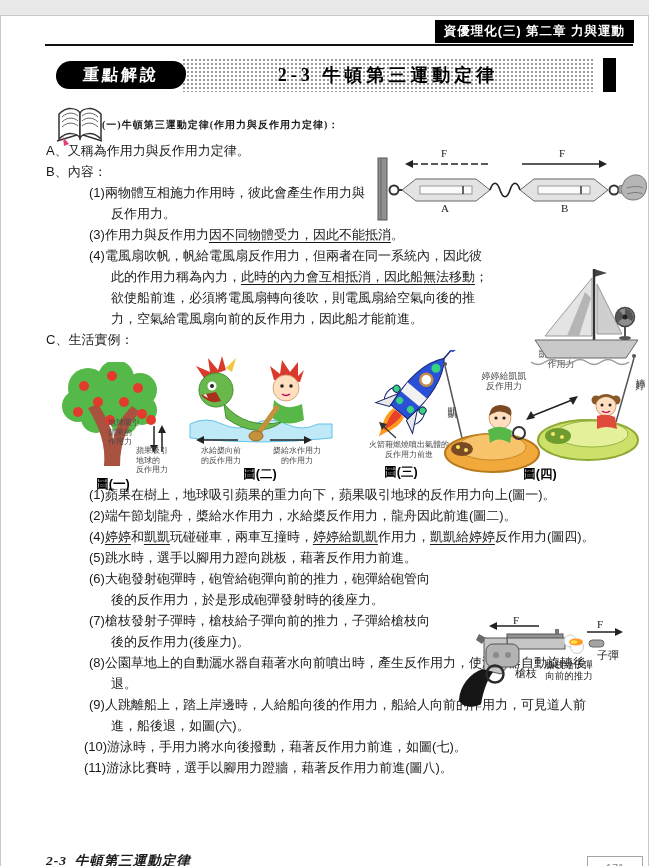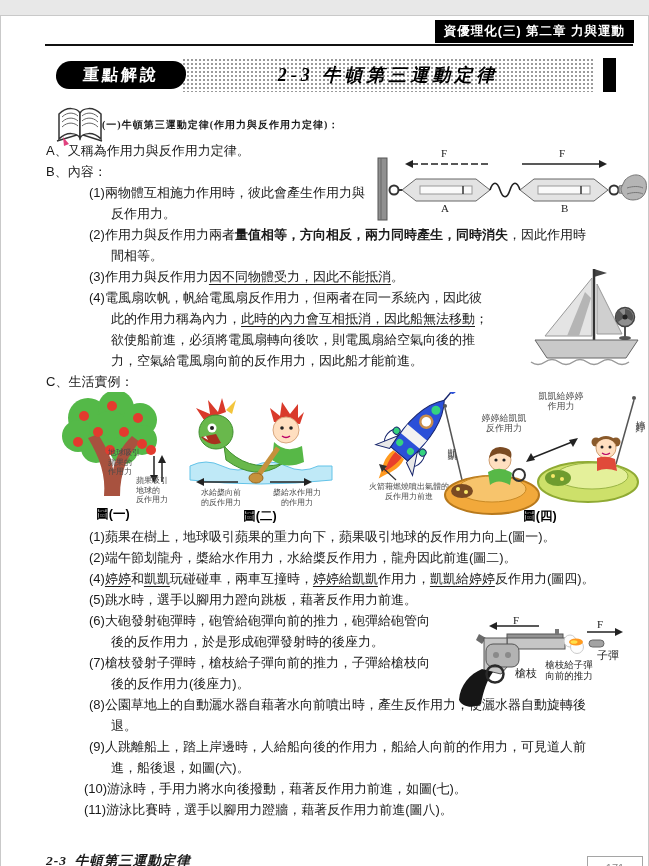--- a/index.html
+++ b/index.html
@@ -14,21 +14,21 @@
     font-weight:bold; font-size:12.5px; padding:3px 9px; letter-spacing:1px;
   }
   .header-rule { position:absolute; top:28px; left:44px; width:588px; height:2px; background:#111; }
   
   .banner { position:absolute; top:42px; left:55px; width:560px; height:34px; }
   .dotted {
     position:absolute; left:126px; top:0; right:22px; height:34px;
     background-color:#fff;
     background-image:radial-gradient(#9a9a9a 0.9px, transparent 1.05px);
     background-size:4px 4px;
-    display:flex; align-items:center; justify-content:center;font-style:italic;
+    display:flex; align-items:center; justify-content:center;
   }
   .banner-title {
     font-family:"Liberation Serif", serif; font-weight:bold; font-size:18px;
     letter-spacing:4px; color:#000;
   }
   .badge {
     position:absolute; left:0; top:3px; width:130px; height:28px; background:#000;
     border-radius:15px; color:#fff; font-weight:bold; font-size:16px;
     letter-spacing:3px; display:flex; align-items:center; justify-content:center;
     font-family:"Liberation Serif", serif; transform:skewX(-4deg);
@@ -95,32 +95,30 @@
     <path d="M45,23 C39,17 32,19 29,22" fill="none" stroke="#666" stroke-width="1"></path>
     <path d="M10,33 L16,40 L11,42 Z" fill="#e0417e"></path>
   </svg>
 
   <div class="content">
     <div class="heading">(一)牛頓第三運動定律(作用力與反作用力定律)：</div>
     <div class="line">A、又稱為作用力與反作用力定律。</div>
     <div class="line">B、內容：</div>
     <div class="para"><span>(1)兩物體互相施力作用時，彼此會產生作用力與
 反作用力。</span></div>
-    <div class="para"><span>(2)作用力與反作用力兩者</span><span class="b">量值相等，方向相反，兩力同時產生，同時消失</span><span>，因此作用時
-間相等。</span></div>
     <div class="para"><span>(3)作用力與反作用力</span><span class="u">因不同物體受力，因此不能抵消</span><span>。</span></div>
     <div class="para"><span>(4)電風扇吹帆，帆給電風扇反作用力，但兩者在同一系統內，因此彼
 此的作用力稱為內力，</span><span class="u">此時的內力會互相抵消，因此船無法移動</span><span>；
 欲使船前進，必須將電風扇轉向後吹，則電風扇給空氣向後的推
 力，空氣給電風扇向前的反作用力，因此船才能前進。</span></div>
     <div class="line">C、生活實例：</div>
 
     <div class="fig-row">
 
-      <div class="fig" style="left:8px;top:0;width:128px;height:130px">
+      <div class="fig" style="left:8px;top:12px;width:128px;height:130px">
         <svg width="128" height="104" viewBox="0 0 128 104">
           <circle cx="34" cy="26" r="20" fill="#54b948"></circle>
             <circle cx="62" cy="16" r="18" fill="#54b948"></circle>
           <circle cx="86" cy="28" r="17" fill="#54b948"></circle>
             <circle cx="24" cy="44" r="16" fill="#54b948"></circle>
           <circle cx="56" cy="40" r="21" fill="#54b948"></circle>
             <circle cx="88" cy="48" r="15" fill="#54b948"></circle>
           <circle cx="42" cy="56" r="15" fill="#54b948"></circle>
             <circle cx="70" cy="58" r="14" fill="#54b948"></circle>
           <path d="M50,104 C52,84 46,66 34,46 L44,42 C54,58 58,68 59,78 C62,64 68,54 78,44 L86,50 C74,62 66,80 66,104 Z" fill="#a8523f"></path>
@@ -196,20 +194,21 @@
               <circle cx="7" cy="17" r="3.5" fill="#35d27f"></circle>
             <circle cx="0" cy="-16" r="6" fill="#fff" stroke="#c98d4b" stroke-width="2.5"></circle>
             <line x1="0" y1="-44" x2="0" y2="-54" stroke="#16246b" stroke-width="1.5"></line>
             <circle cx="0" cy="-57" r="3.5" fill="#2b50d8"></circle>
           </g>
           <line x1="50" y1="88" x2="37" y2="76" stroke="#333" stroke-width="1.2"></line>
           <polygon points="33,72 41,74 36,80" fill="#333"></polygon>
         </svg>
         <div class="fig-label" style="left:0;top:90px;width:126px;text-align:center">火箭藉燃燒噴出氣體的
 反作用力前進</div>
+        <div class="fig-caption" style="left:0;top:112px;width:110px">圖(三)</div>
       </div>
 
       <div class="fig" style="left:394px;top:0;width:205px;height:130px">
         <svg width="205" height="130" viewBox="0 0 205 130">
           <line x1="22" y1="88" x2="5" y2="16" stroke="#555" stroke-width="1.5"></line>
             <circle cx="5" cy="14" r="2" fill="#555"></circle>
           <line x1="176" y1="72" x2="194" y2="8" stroke="#555" stroke-width="1.5"></line>
             <circle cx="194" cy="6" r="2" fill="#555"></circle>
           <ellipse cx="148" cy="90" rx="50" ry="20" fill="#cde06a" stroke="#8faa33" stroke-width="2"></ellipse>
           <ellipse cx="152" cy="84" rx="36" ry="13" fill="#e4f09a" stroke="#9ab545"></ellipse>

